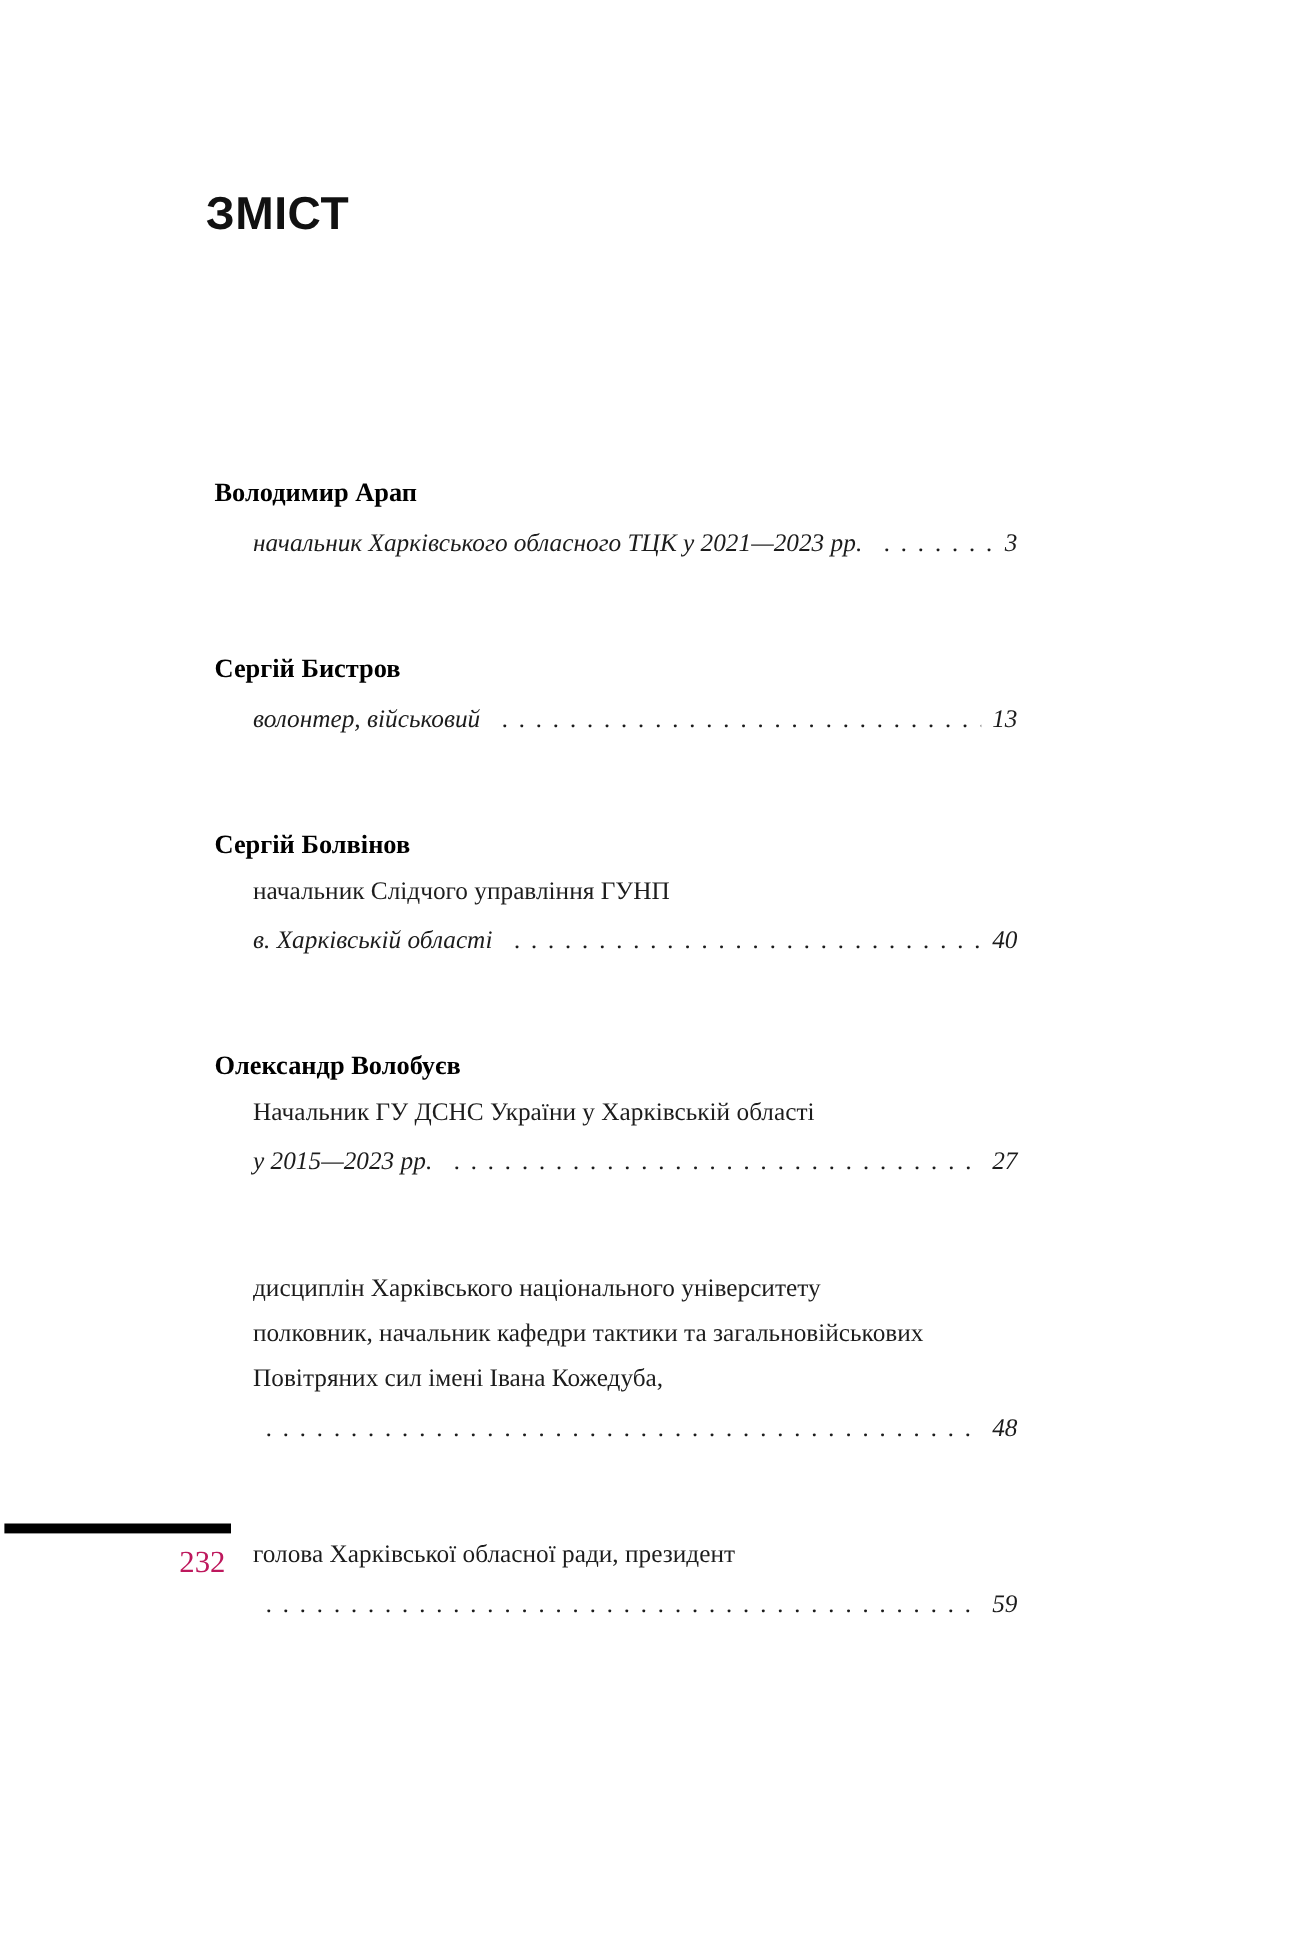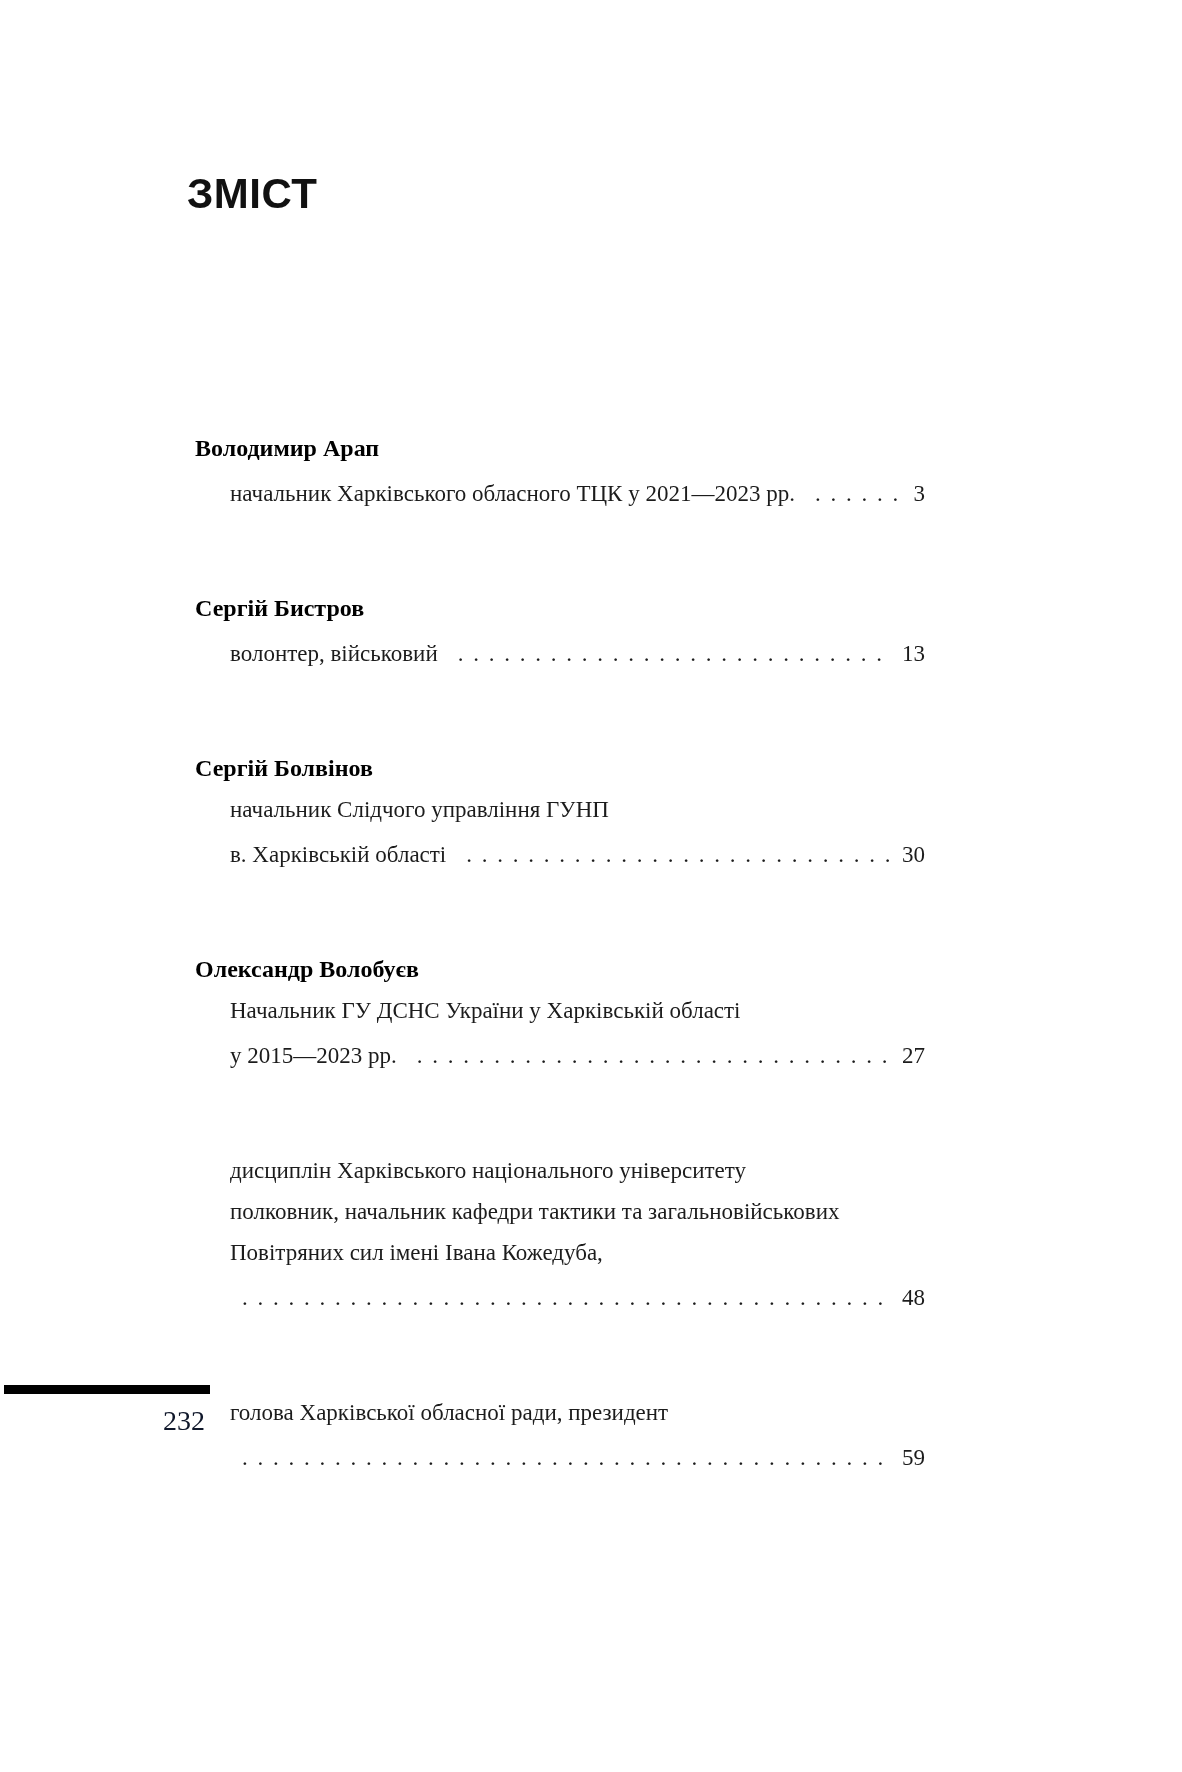--- a/index.html
+++ b/index.html
@@ -43,20 +43,21 @@
   }
   .entry-line {
     font-size: 23px;
     line-height: 33px;
     padding-left: 35px;
     color: #1c1c1c;
   }
   .entry-line.last {
     display: flex;
     align-items: flex-end;
+    font-style: italic;
   }
   .line-text {
     white-space: nowrap;
     flex: 0 0 auto;
   }
   .dots {
     flex: 1 1 auto;
     overflow: hidden;
     white-space: nowrap;
     letter-spacing: 2px;
@@ -76,21 +77,21 @@
     width: 206px;
     height: 9px;
     background: #000000;
   }
   .footer-page {
     position: absolute;
     left: 155px;
     top: 1396px;
     font-size: 28px;
     line-height: 1.2;
-    color: #0f172a;
+    color: #be185d;
   }
 </style>
 </head>
 <body>
 
 <div class="page">
   <div class="content">
     <h1 class="title">ЗМІСТ</h1>
     <div id="toc" class="toc">
         <div class="entry">
@@ -108,21 +109,21 @@
             <span class="dots">. . . . . . . . . . . . . . . . . . . . . . . . . . . . . . . . . . . . . . . . . . . . . . . . . . . . . . . . . . . . . . . . . . . . . . . . . . . . . . . . </span>
             <span class="page-num">13</span>
           </div>
         </div>
         <div class="entry">
           <div class="entry-name">Сергій Болвінов</div>
           <div class="entry-line"><span class="line-text">начальник Слідчого управління ГУНП</span></div>
           <div class="entry-line last">
             <span class="line-text">в. Харківській області</span>
             <span class="dots">. . . . . . . . . . . . . . . . . . . . . . . . . . . . . . . . . . . . . . . . . . . . . . . . . . . . . . . . . . . . . . . . . . . . . . . . . . . . . . . . </span>
-            <span class="page-num">30</span>
+            <span class="page-num">40</span>
           </div>
         </div>
         <div class="entry">
           <div class="entry-name">Олександр Волобуєв</div>
           <div class="entry-line"><span class="line-text">Начальник ГУ ДСНС України у Харківській області</span></div>
           <div class="entry-line last">
             <span class="line-text">у 2015—2023 рр.</span>
             <span class="dots">. . . . . . . . . . . . . . . . . . . . . . . . . . . . . . . . . . . . . . . . . . . . . . . . . . . . . . . . . . . . . . . . . . . . . . . . . . . . . . . . </span>
             <span class="page-num">27</span>
           </div>

